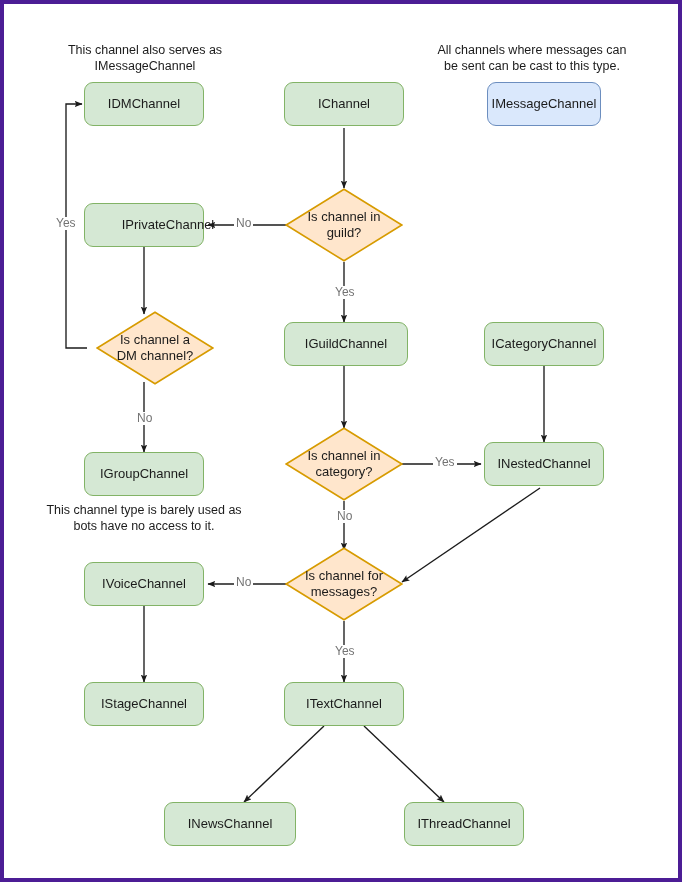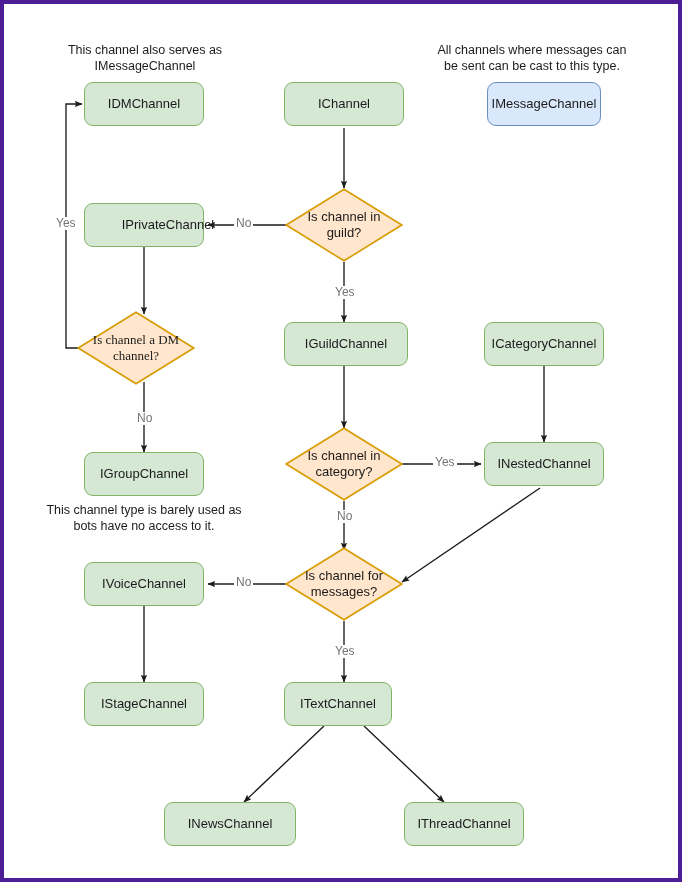--- a/index.html
+++ b/index.html
@@ -176,40 +176,40 @@
   </div>
 
   <div class="node green" style="left:80px; top:678px; width:120px; height:44px;">
     <span>IStageChannel</span>
   </div>
 
   <div class="node green" style="left:80px; top:558px; width:120px; height:44px;">
     <span>IVoiceChannel</span>
   </div>
 
-  <div class="node green" style="left:280px; top:678px; width:108px; height:44px;">
+  <div class="node green" style="left:280px; top:678px; width:120px; height:44px;">
     <span>ITextChannel</span>
   </div>
 
   <div class="node green" style="left:160px; top:798px; width:132px; height:44px;">
     <span>INewsChannel</span>
   </div>
 
   <div class="node green" style="left:400px; top:798px; width:120px; height:44px;">
     <span>IThreadChannel</span>
   </div>
 
   <div class="decision" style="left:281px; top:184px; width:118px; height:74px;">
     <svg class="dshape" viewBox="0 0 118 74" preserveAspectRatio="none">
       <polygon points="59,1.2 116.8,37 59,72.8 1.2,37" fill="#ffe6cc" stroke="#d79b00" stroke-width="1.6"></polygon>
     </svg>
     <div class="dlabel">Is channel in guild?</div>
   </div>
 
-  <div class="decision" style="left:73px; top:307px; width:118px; height:74px;font-family:Liberation Serif, serif;">
+  <div class="decision" style="left:92px; top:307px; width:118px; height:74px;">
     <svg class="dshape" viewBox="0 0 118 74" preserveAspectRatio="none">
       <polygon points="59,1.2 116.8,37 59,72.8 1.2,37" fill="#ffe6cc" stroke="#d79b00" stroke-width="1.6"></polygon>
     </svg>
     <div class="dlabel">Is channel a DM channel?</div>
   </div>
 
   <div class="decision" style="left:281px; top:423px; width:118px; height:74px;">
     <svg class="dshape" viewBox="0 0 118 74" preserveAspectRatio="none">
       <polygon points="59,1.2 116.8,37 59,72.8 1.2,37" fill="#ffe6cc" stroke="#d79b00" stroke-width="1.6"></polygon>
     </svg>

